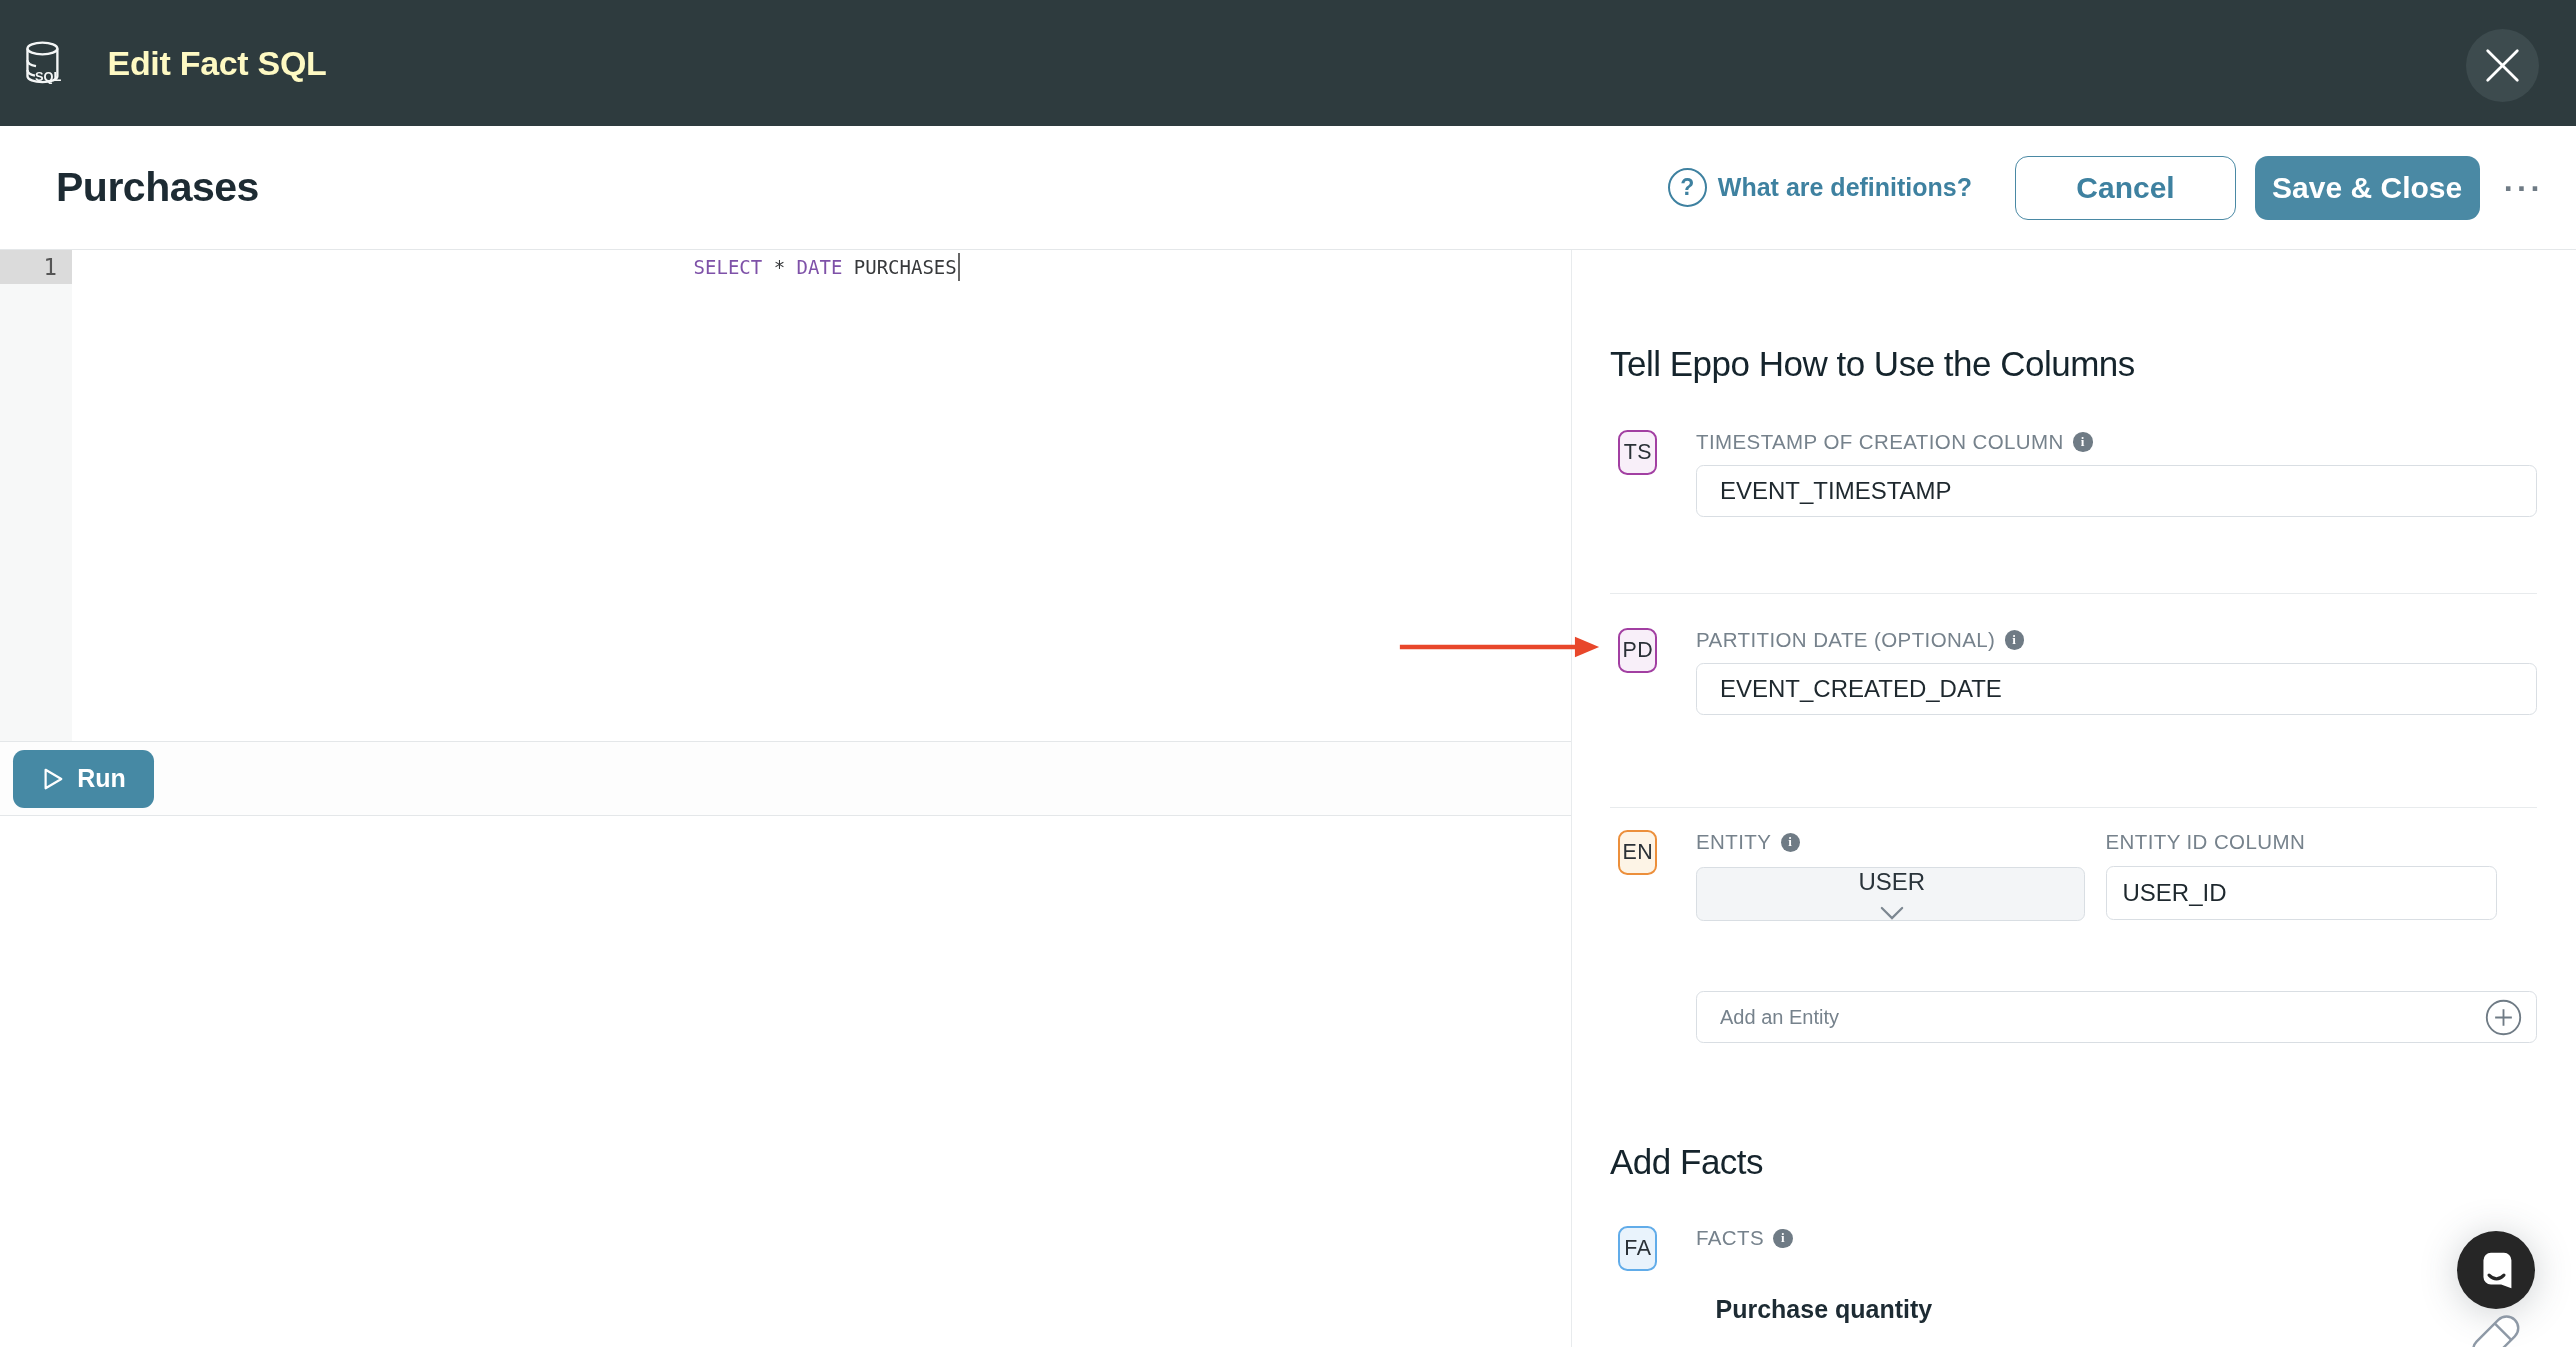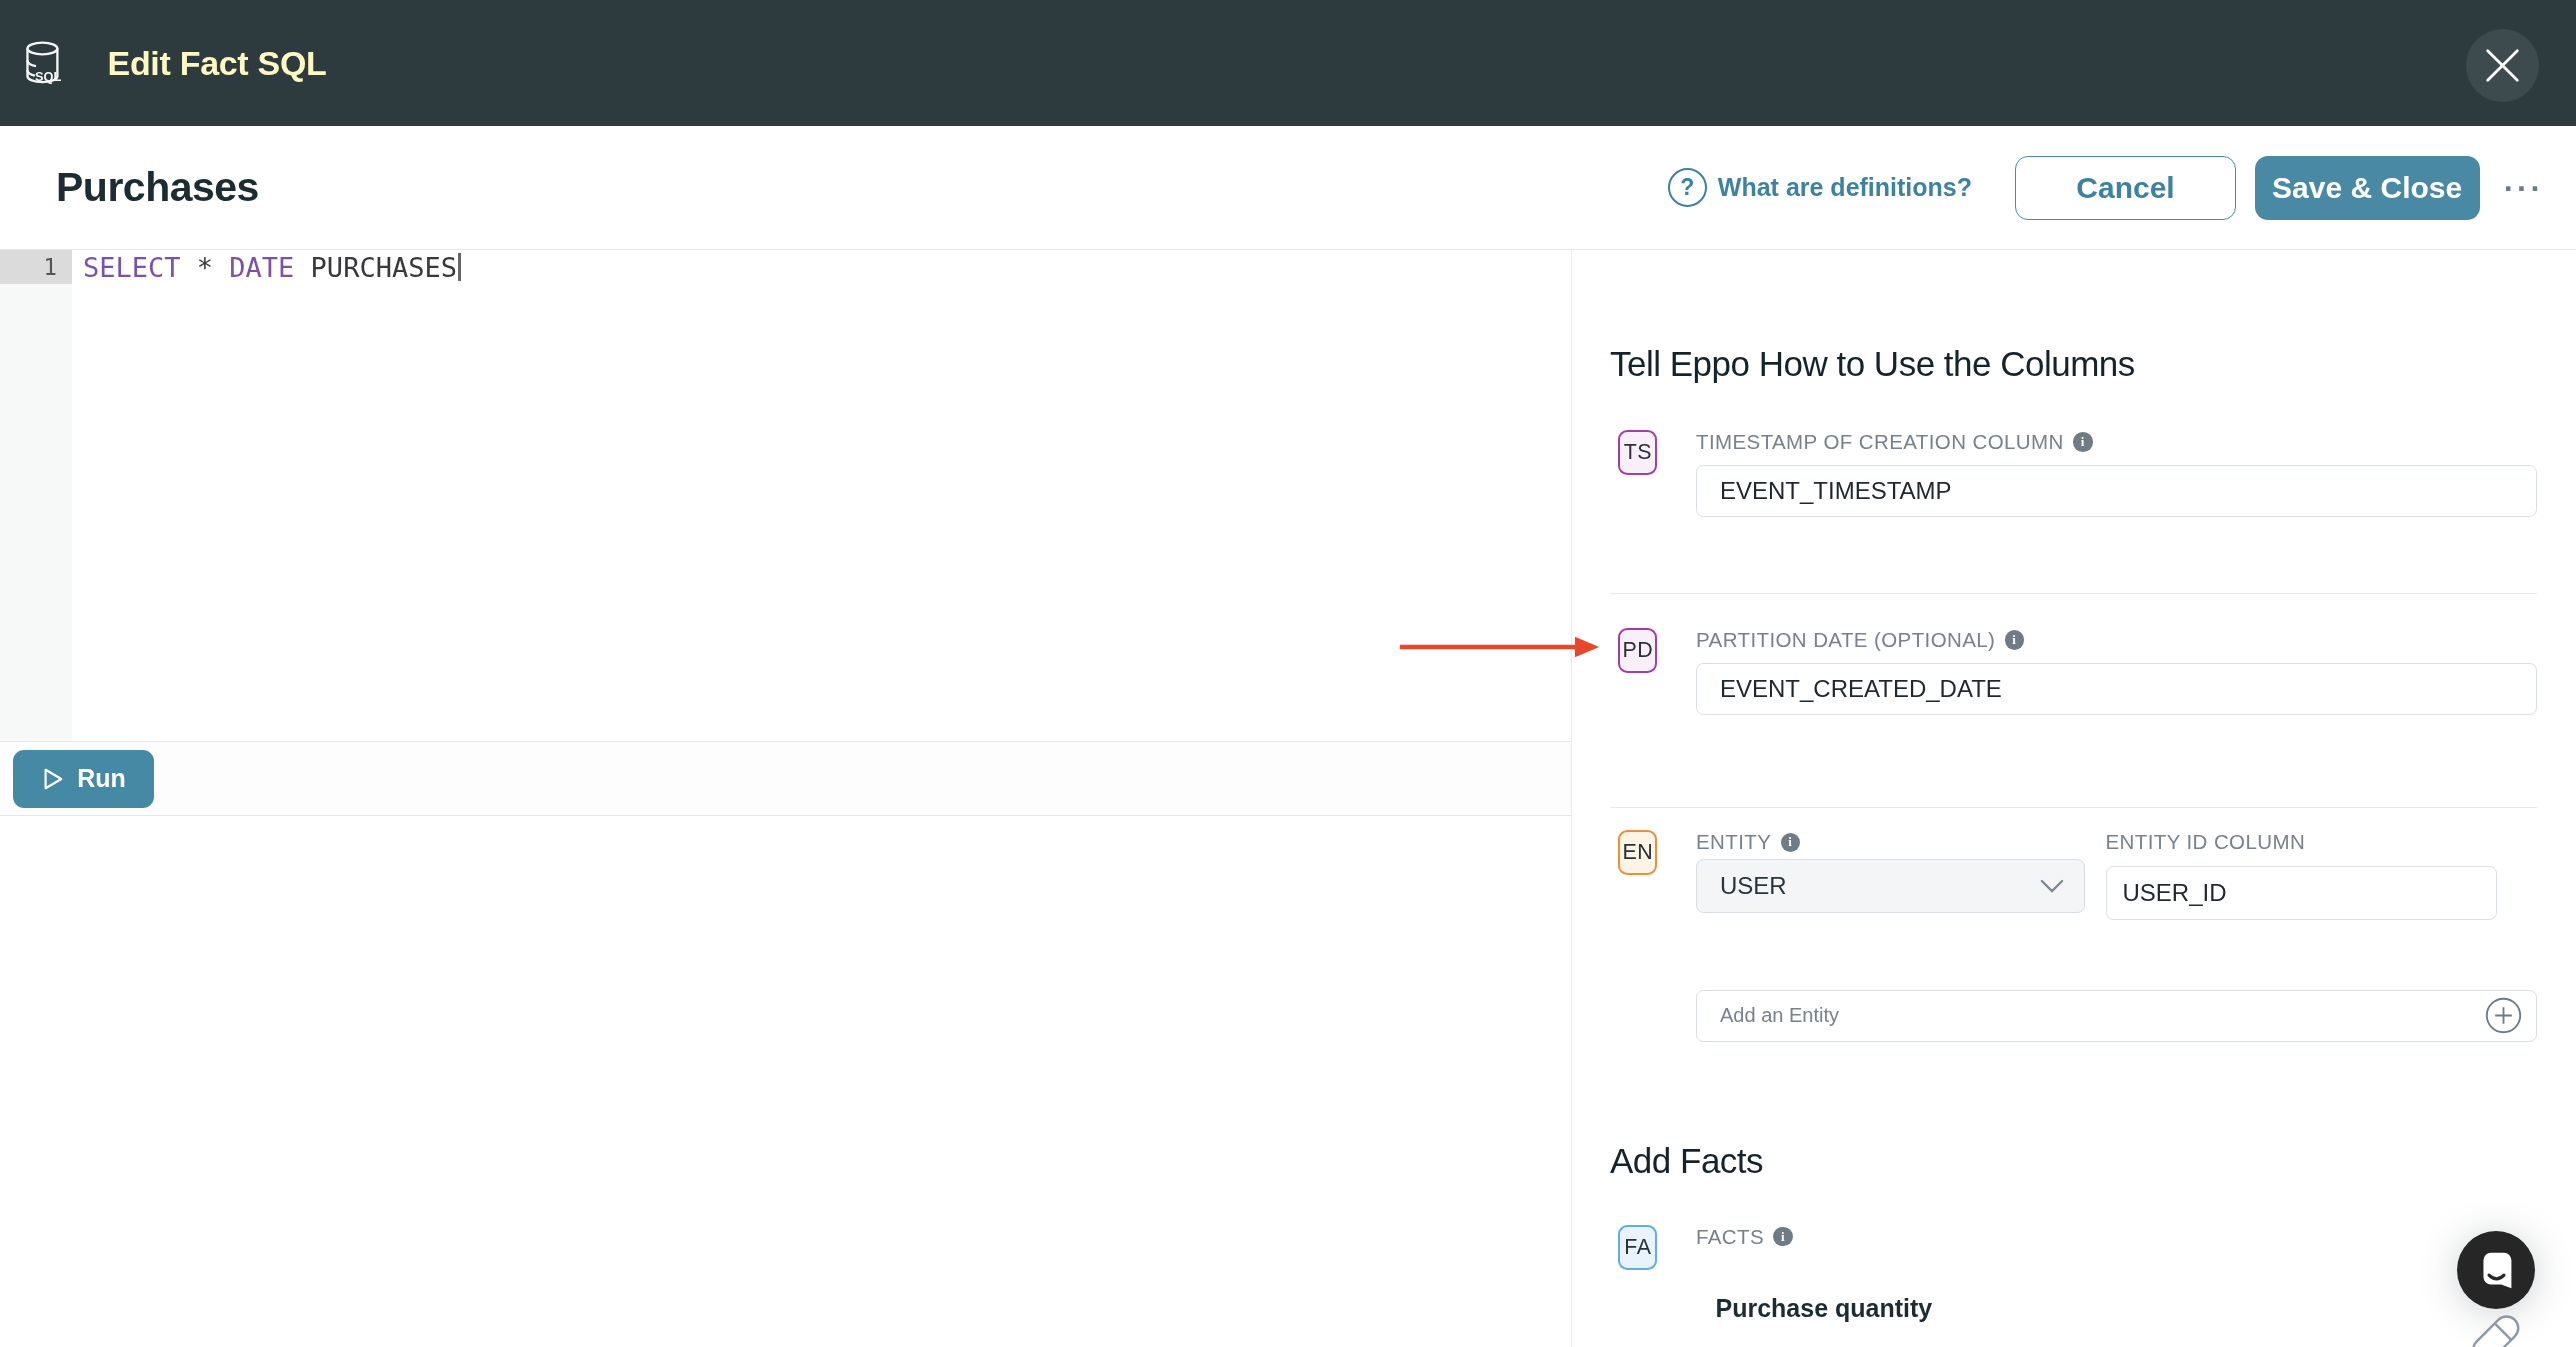--- a/index.html
+++ b/index.html
@@ -41,22 +41,22 @@
   .editor-pane { width:1572px; border-right:1.9px solid #E8EBED; display:flex;
                  flex-direction:column; background:#fff; }
   .code-area { height:492px; border-bottom:0.9px solid #E4E7E9; position:relative;
                display:flex; }
   .gutter { width:72px; background:#F7F8F8; height:100%; }
   .gutter-active { height:34px; background:#DBDBDB; display:flex; align-items:center;
                    justify-content:flex-end; padding-right:15px;
                    font-family:"DejaVu Sans Mono", monospace; font-size:22.3px; color:#555; }
   .code-body { flex:1; }
   .code-line { height:34px; display:flex; align-items:center; padding-left:11px;
-               font-family:"DejaVu Sans Mono", monospace; font-size:27px;
-               white-space:pre; cursor:text; }
+               font-family:"DejaVu Sans Mono", monospace; font-size:19px;
+               white-space:pre; cursor:text;justify-content:center; }
   .tok-kw { color:#7E51A8; }
   .tok-plain { color:#37393B; }
   .caret { display:inline-block; width:2.8px; height:28px; background:#666; margin-left:0.9px; }
   .run-row { height:74px; border-bottom:0.9px solid #E4E7E9; display:flex; align-items:center;
              background:#FDFDFD; }
   .run-btn { margin-left:13px; width:141px; height:58px; border-radius:11.2px;
              background:#4689A4; border:none; color:#fff; font-size:25px; font-weight:bold;
              display:flex; align-items:center; justify-content:center; gap:12px;
              cursor:pointer; font-family:"Liberation Sans", sans-serif; }
 
@@ -85,23 +85,23 @@
               cursor:pointer; flex:0 0 auto; }
   .text-input { width:100%; height:52px; border:1.4px solid #D9DEE3; border-radius:7.4px;
                 margin-top:11.2px; padding-left:23px; font-size:24px; color:#1E282E;
                 background:#fff; font-family:"Liberation Sans", sans-serif; outline:none; }
   .separator { height:0.9px; background:#E8EBED; }
   .sep-1 { margin-top:76px; }
   .sep-2 { margin-top:92px; }
   .entity-cols { display:flex; gap:20.5px; }
   .entity-col-left { width:389px; }
   .entity-col-right { width:391px; }
-  .select-box { margin-top:5px; height:54px; background:#F3F5F7; border:1.4px solid #D9DEE3;
+  .select-box { margin-top:13px; height:54px; background:#F3F5F7; border:1.4px solid #D9DEE3;
                 border-radius:7.4px; display:flex; align-items:center;
-                justify-content:space-between; padding:0 20.5px 0 23px; cursor:pointer; }
+                justify-content:space-between; padding:0 20.5px 0 23px; cursor:pointer;flex-direction:column; }
   .select-box span { font-size:24px; color:#2A343B; }
   .id-input { height:54px;padding-left:16px; }
   .add-entity-btn { margin-top:70px; height:52px; border:1.4px solid #D9DEE3; border-radius:7.4px;
                     background:#fff; display:flex; align-items:center;
                     justify-content:space-between; padding:0 13px 0 23px; width:100%;
                     cursor:pointer; font-family:"Liberation Sans", sans-serif; }
   .add-entity-btn span { font-size:20px; color:#76828C; }
   .fact-name { margin-top:45px; margin-left:19.5px; font-size:25px; font-weight:bold;
                color:#1D2B33; }
 

